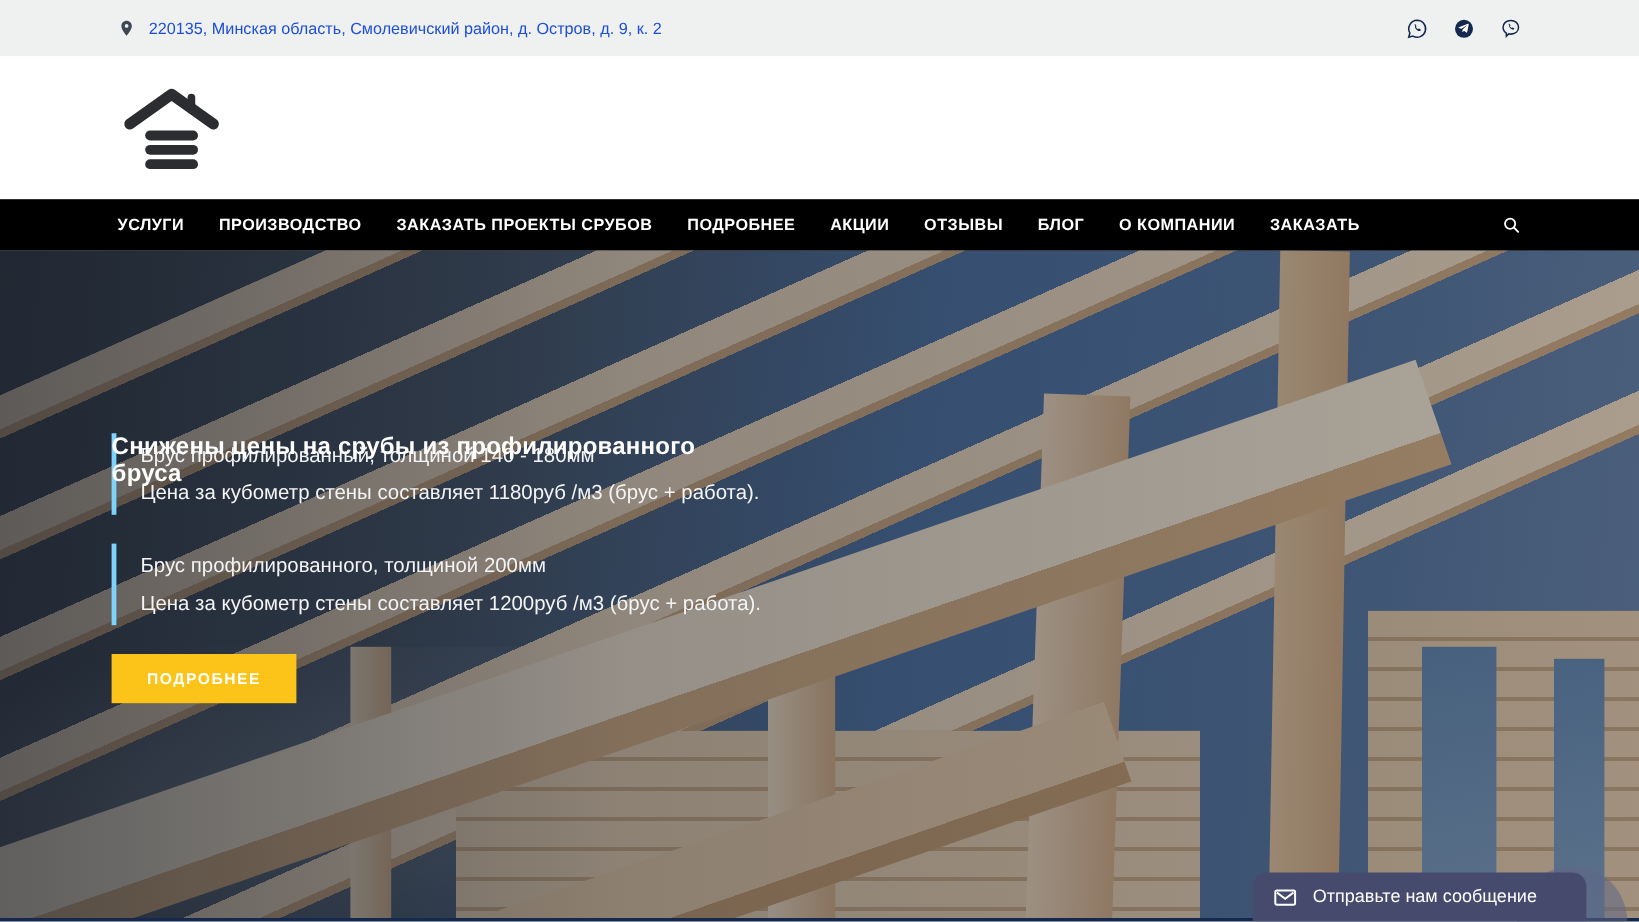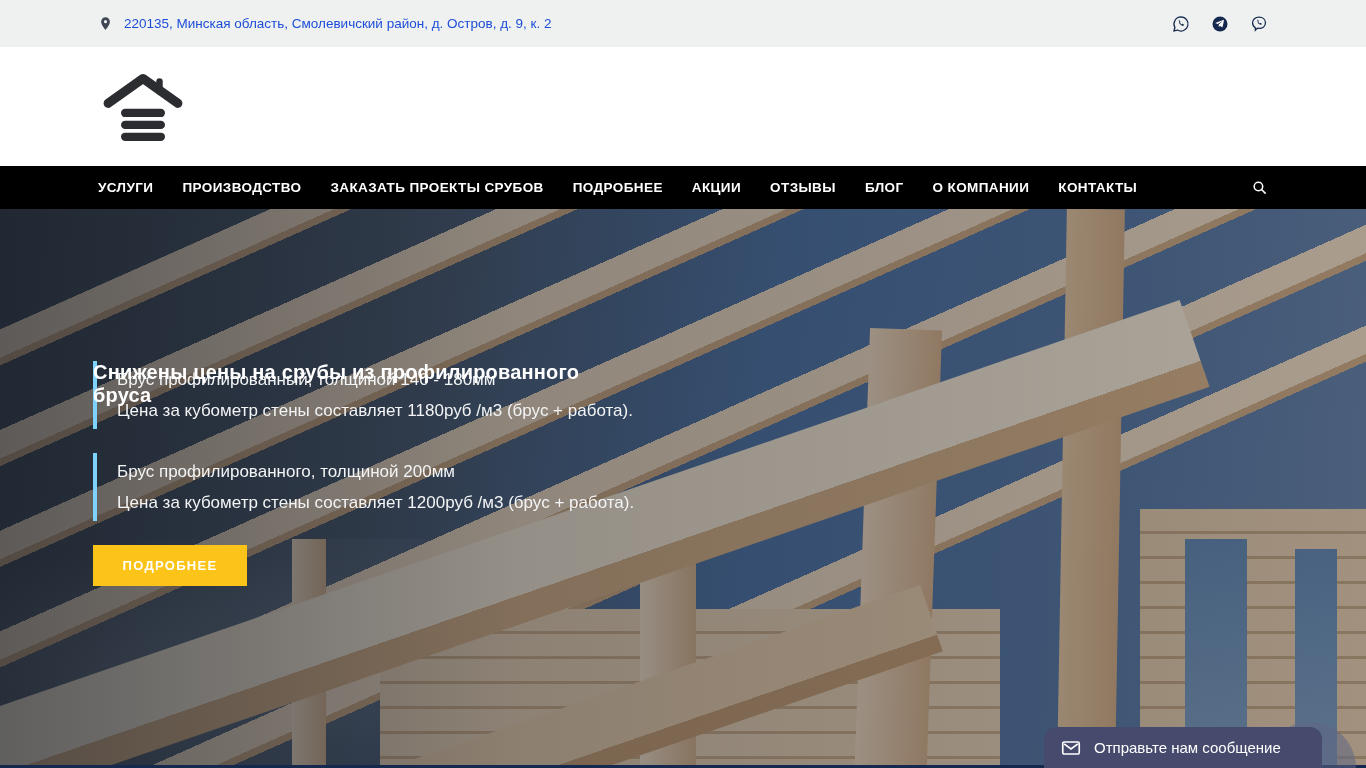--- a/index.html
+++ b/index.html
@@ -134,21 +134,21 @@
 <div class="nav">
   <div class="nav-items">
     <span class="nav-item">УСЛУГИ</span>
     <span class="nav-item">ПРОИЗВОДСТВО</span>
     <span class="nav-item">ЗАКАЗАТЬ ПРОЕКТЫ СРУБОВ</span>
     <span class="nav-item">ПОДРОБНЕЕ</span>
     <span class="nav-item">АКЦИИ</span>
     <span class="nav-item">ОТЗЫВЫ</span>
     <span class="nav-item">БЛОГ</span>
     <span class="nav-item">О КОМПАНИИ</span>
-    <span class="nav-item">КОНТАКТЫ</span>
+    <span class="nav-item">ЗАКАЗАТЬ</span>
   </div>
   <span class="nav-search">
     <svg width="17" height="17" viewBox="0 0 24 24">
       <circle cx="10.5" cy="10.5" r="6" stroke="#fff" stroke-width="2.2" fill="none"></circle>
       <line x1="15.2" y1="15.2" x2="20" y2="20" stroke="#fff" stroke-width="2.2" stroke-linecap="round"></line>
     </svg>
   </span>
 </div>
 
 <div class="hero">

